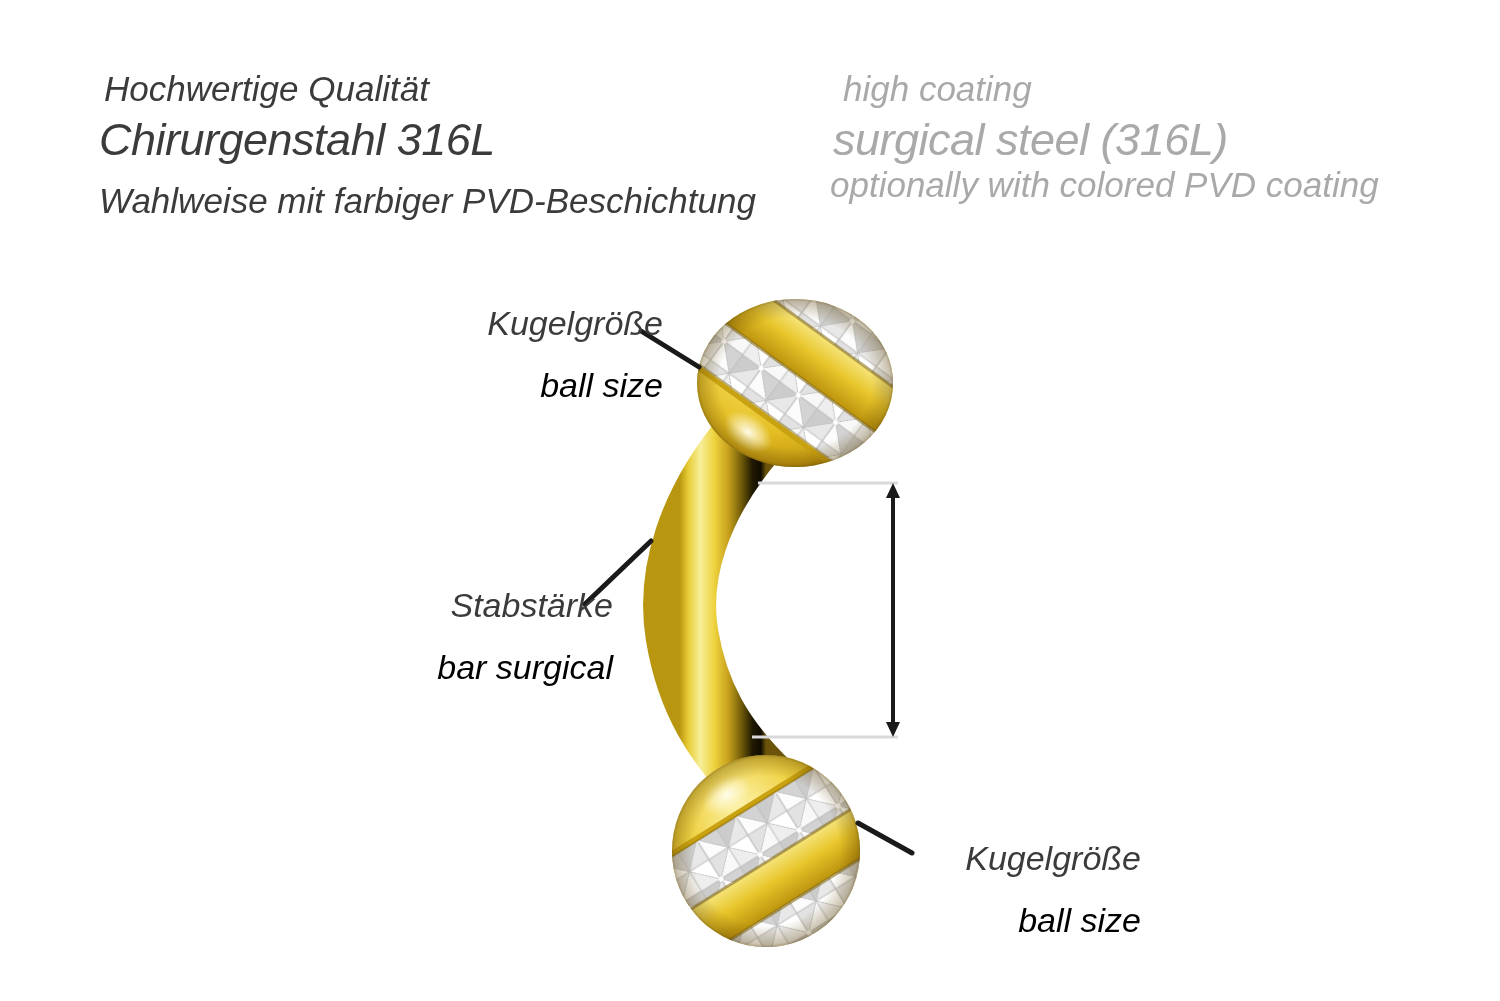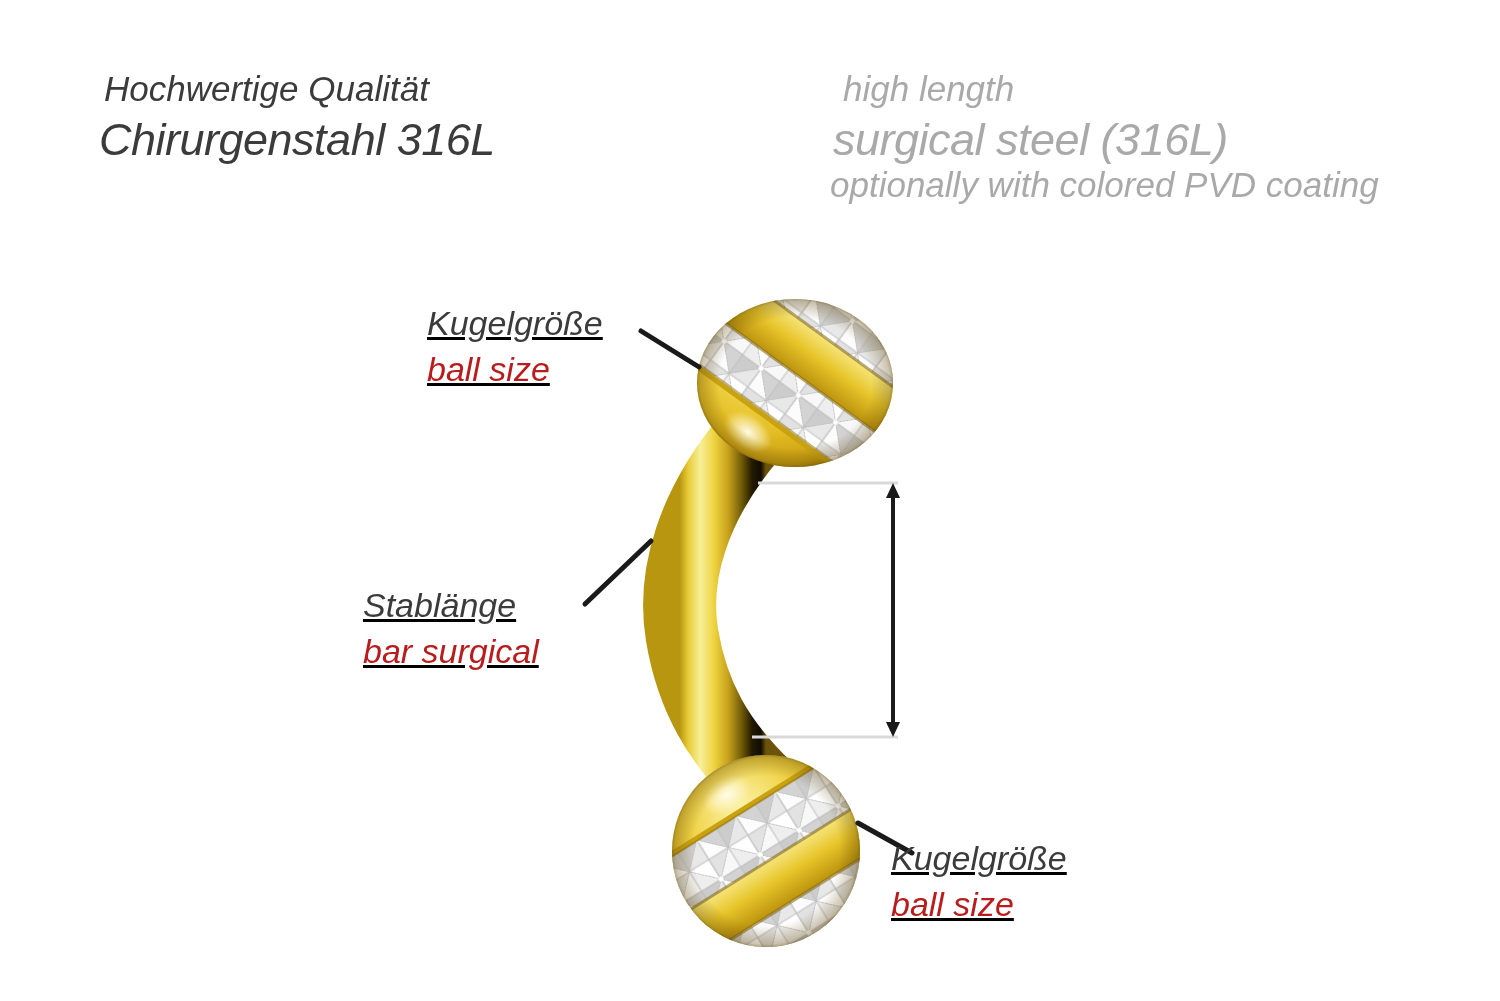--- a/index.html
+++ b/index.html
@@ -10,22 +10,22 @@
     overflow:hidden;
     font-family:"Liberation Sans", sans-serif;
   }
   .txt{position:absolute;font-style:italic;white-space:nowrap;line-height:1;}
   .de{color:#3b3b3b;text-align:right;}
   .en{color:#a9a9a9;}
   .hdr-small{font-size:35px;}
   .hdr-big{font-size:45px;letter-spacing:-0.5px;font-style:italic;}
   .label{position:absolute;font-style:italic;line-height:1;}
   .label .l1{font-size:34px;color:#3b3b3b;white-space:nowrap;}
-  .label .l2{font-size:34px;color:#b91c1c;margin-top:12px;white-space:nowrap;}
-  .center{text-align:left;text-decoration:underline;}
+  .label .l2{font-size:34px;color:#000000;margin-top:28px;white-space:nowrap;}
+  .center{text-align:right;}
   svg{position:absolute;left:0;top:0;}
 </style>
 </head>
 <body>
 
 <div id="canvas">
 
   <svg width="1500" height="1001" viewBox="0 0 1500 1001">
     <defs>
 
@@ -137,32 +137,33 @@
 
     <g stroke="#1a1a1a" stroke-width="5" stroke-linecap="round">
       <line x1="641" y1="331" x2="699" y2="367"></line>
       <line x1="585" y1="604" x2="651" y2="541"></line>
       <line x1="858" y1="823" x2="912" y2="853"></line>
     </g>
   </svg>
 
   <div class="txt de hdr-small" style="left:104px;top:71px;">Hochwertige Qualität</div>
   <div class="txt de hdr-big" style="left:99px;top:117px;">Chirurgenstahl 316L</div>
+  <div class="txt de hdr-small" style="left:99px;top:183px;">Wahlweise mit farbiger PVD-Beschichtung</div>
 
-  <div class="txt en hdr-small" style="left:843px;top:71px;">high length</div>
+  <div class="txt en hdr-small" style="left:843px;top:71px;">high coating</div>
   <div class="txt en hdr-big" style="left:833px;top:117px;">surgical steel (316L)</div>
   <div class="txt en hdr-small" style="left:830px;top:167px;">optionally with colored PVD coating</div>
 
   <div class="label center" style="left:427px;top:306px;width:236px;">
     <div class="l1">Kugelgröße</div>
     <div class="l2">ball size</div>
   </div>
 
   <div class="label center" style="left:363px;top:588px;width:250px;">
-    <div class="l1">Stablänge</div>
+    <div class="l1">Stabstärke</div>
     <div class="l2">bar surgical</div>
   </div>
 
 
   <div class="label center" style="left:891px;top:841px;width:250px;">
     <div class="l1">Kugelgröße</div>
     <div class="l2">ball size</div>
   </div>
 
 </div>

